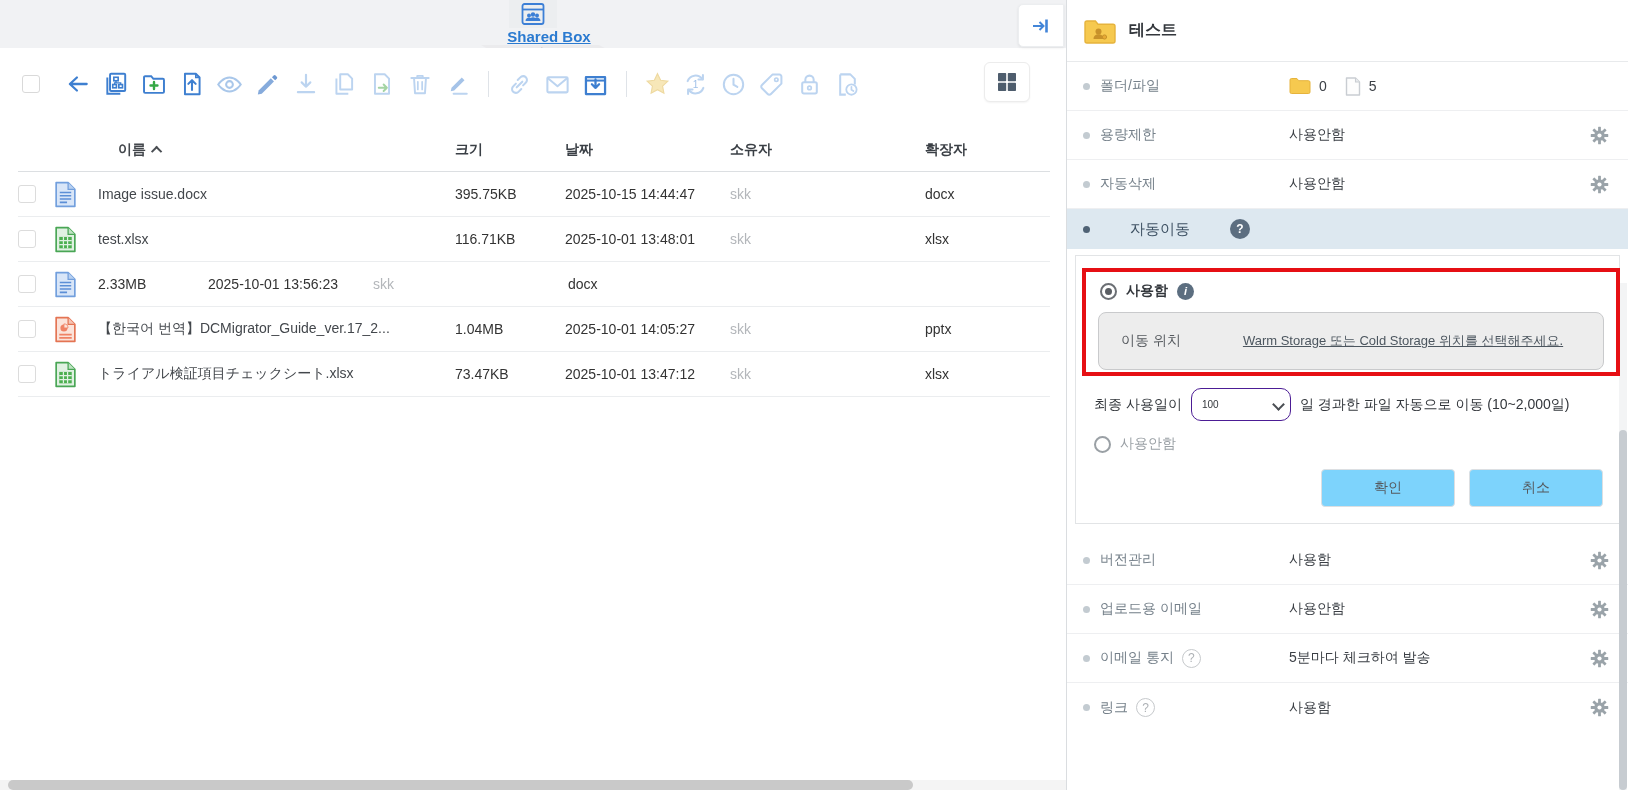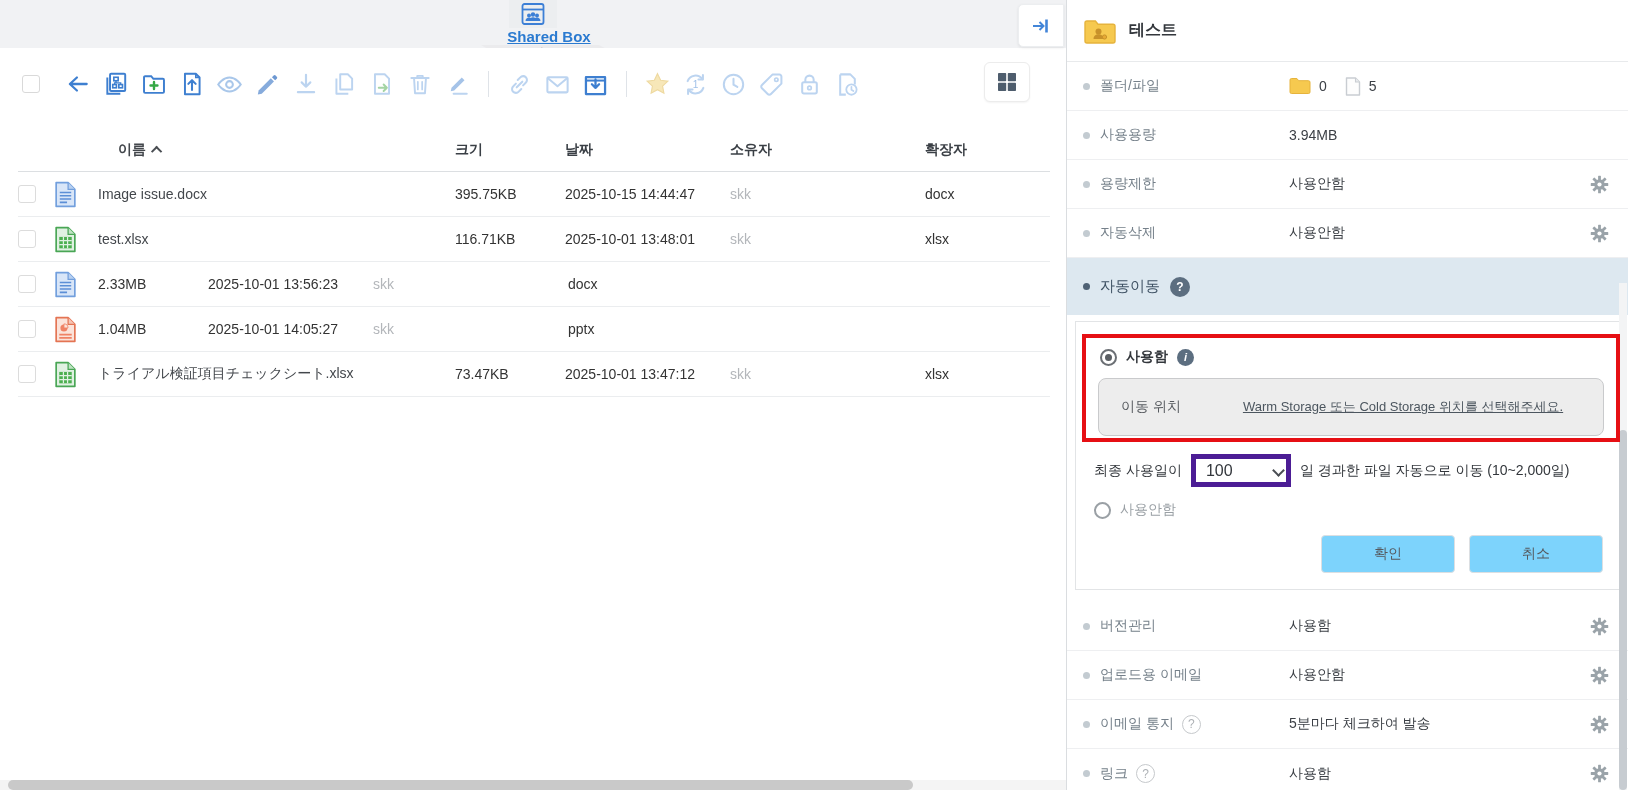--- a/index.html
+++ b/index.html
@@ -47,39 +47,39 @@
   
   .panel { position:relative; width:562px; height:790px; background:#fff; border-left:1px solid #dadde0; font-size:14px; }
   .phead { height:62px; display:flex; align-items:center; padding:0 16px; border-bottom:1px solid #e8eaec; }
   .phead-title { margin-left:12px; font-size:16px; font-weight:bold; color:#33373c; }
   .prow { position:relative; height:49px; display:flex; align-items:center; padding:0 16px; border-bottom:1px solid #eeeff1; }
   .bullet { width:7px; height:7px; border-radius:50%; background:#c3cbd1; flex:none; }
   .plabel { margin-left:10px; color:#75808a; }
   .pvalue { position:absolute; left:222px; color:#3c4046; display:flex; align-items:center; gap:8px; }
   .gearbtn { position:absolute; right:18px; top:50%; transform:translateY(-50%); width:22px; height:22px; cursor:pointer; display:flex; align-items:center; justify-content:center; }
 
-  .prow-hl { position:relative; height:57px; display:flex; align-items:center; padding:0 16px; background:#dde8f0; }
+  .prow-hl { position:relative; height:40px; display:flex; align-items:center; padding:0 16px; background:#dde8f0;gap:30px; }
   .prow-hl .bullet { background:#4f6275; }
   .prow-hl .plabel { color:#3e5163; font-size:15px; }
   .qbadge { margin-left:10px; width:20px; height:20px; border-radius:50%; background:#5c6e80; color:#fff; font-size:12px; font-weight:bold; display:flex; align-items:center; justify-content:center; cursor:pointer; }
   .qbadge-light { margin-left:8px; width:19px; height:19px; border-radius:50%; border:1px solid #c6c9cc; color:#aeb2b6; background:#fff; font-size:12px; display:flex; align-items:center; justify-content:center; cursor:pointer; }
 
   .detail-box { position:relative; margin:6px 8px 12px 8px; border:1px solid #e2e4e6; background:#fff; padding:26px 16px 16px 16px; }
   .enable-row { display:flex; align-items:center; gap:9px; padding-left:8px; }
   .radio-on { width:17px; height:17px; border-radius:50%; border:2px solid #6b6f74; background:#fff; position:relative; cursor:pointer; flex:none; }
   .radio-on::after { content:""; position:absolute; left:3px; top:3px; width:7px; height:7px; border-radius:50%; background:#5a5e63; }
   .radio-off { width:17px; height:17px; border-radius:50%; border:2px solid #9aa0a5; background:#fff; cursor:pointer; flex:none; }
   .enable-label { font-weight:bold; color:#33373c; }
   .ibadge { width:17px; height:17px; border-radius:50%; background:#5c6e80; color:#fff; font-size:11px; font-weight:bold; font-style:italic; display:flex; align-items:center; justify-content:center; cursor:pointer; }
   .loc-box { margin:12px 0 0 6px; width:506px; height:58px; background:#ededed; border:1px solid #c9cacc; border-radius:8px; display:flex; align-items:center; padding:0 22px; }
   .loc-label { color:#55595e; }
   .loc-link { margin-left:62px; color:#4c565f; text-decoration:underline; font-size:13px; cursor:pointer; }
   .days-row { margin-top:18px; display:flex; align-items:center; gap:9px; color:#33373c; padding-left:2px; }
   .days-select-wrap { position:relative; width:100px; height:33px; }
-  .days-select { width:100px; height:33px; border:5px solid #4c1d95; border-radius:0; background:#fff; font-size:16px; color:#33373c; padding:0 24px 0 10px; appearance:none; -webkit-appearance:none; font-family:inherit; cursor:pointer; }
+  .days-select { width:100px; height:33px; border:1px solid #4c1d95; border-radius:10px; background:#fff; font-size:10px; color:#33373c; padding:0 24px 0 10px; appearance:none; -webkit-appearance:none; font-family:inherit; cursor:pointer; }
   .days-chevron { position:absolute; right:8px; top:12px; width:9px; height:9px; border-right:2px solid #4a4e53; border-bottom:2px solid #4a4e53; transform:rotate(45deg); pointer-events:none; }
   .disable-row { margin-top:14px; display:flex; align-items:center; gap:9px; padding-left:2px; color:#9aa0a5; }
   .btn-row { margin-top:16px; display:flex; justify-content:flex-end; gap:14px; }
   .btn { width:134px; height:38px; background:#7dd3fc; border:1px solid #dcdfe2; border-radius:4px; color:#55595e; font-size:14px; display:flex; align-items:center; justify-content:center; cursor:pointer; font-family:inherit; }
 
   .red-annotation { position:absolute; left:6px; top:12px; width:538px; height:108px; border:4px solid #e60f14; pointer-events:none; z-index:6; }
 
   .vscroll-track { position:absolute; right:1px; top:283px; width:8px; height:507px; background:#f3f4f5; }
   .vscroll-thumb { position:absolute; right:1px; top:430px; width:8px; height:360px; background:#c7ccd1; border-radius:4px; cursor:grab; }
 
@@ -341,20 +341,21 @@
           </div>
         <div class="c-icon">
           <svg width="23" height="27" viewBox="0 0 22 26">
               <path d="M2 1.5h11.5L20 8v16.5H2z" fill="#fbe3da" stroke="#e47453" stroke-width="1.6" stroke-linejoin="round"></path>
               <path d="M13.5 1.5V8H20" fill="#f6c4b4" stroke="#e47453" stroke-width="1.2"></path>
               <circle cx="9.5" cy="11.5" r="3.4" fill="#ef8265"></circle>
               <path d="M9.5 11.5V7.6a3.9 3.9 0 013.9 3.9z" fill="#fbe3da" stroke="#ef8265" stroke-width="0.8"></path>
               <path d="M5 18h12M5 21h12" stroke="#ef8265" stroke-width="1.6"></path>
             </svg>
         </div>
+        <div class="c-name">【한국어 번역】DCMigrator_Guide_ver.17_2...</div>
         <div class="c-size">1.04MB</div>
         <div class="c-date">2025-10-01 14:05:27</div>
         <div class="c-owner">skk</div>
         <div class="c-ext">pptx</div>
       </div>
 
       <div class="frow">
         <div class="c-check">
             <div class="cb"></div>
           </div>
@@ -400,25 +401,20 @@
           </svg>
         <span>0</span>
         <svg width="16" height="19" viewBox="0 0 16 19" style="margin-left:10px">
             <path d="M1.5 1h9l4 4v13h-13z" fill="#fdfdfd" stroke="#c9cdd2" stroke-width="1.4" stroke-linejoin="round"></path>
             <path d="M10.5 1v4h4" fill="#e9ebee" stroke="#c9cdd2" stroke-width="1.1"></path>
           </svg>
         <span>5</span>
       </span>
     </div>
 
-    <div class="prow">
-      <span class="bullet"></span>
-      <span class="plabel">사용용량</span>
-      <span class="pvalue">3.94MB</span>
-    </div>
 
     <div class="prow">
       <span class="bullet"></span>
       <span class="plabel">용량제한</span>
       <span class="pvalue">사용안함</span>
       <span class="gearbtn">
         <svg width="21" height="21" viewBox="0 0 24 24">
             <g fill="#9aa3a9">
               <rect x="10.4" y="2" width="3.2" height="5" rx="0.6"></rect>
               <rect x="10.4" y="17" width="3.2" height="5" rx="0.6"></rect>

